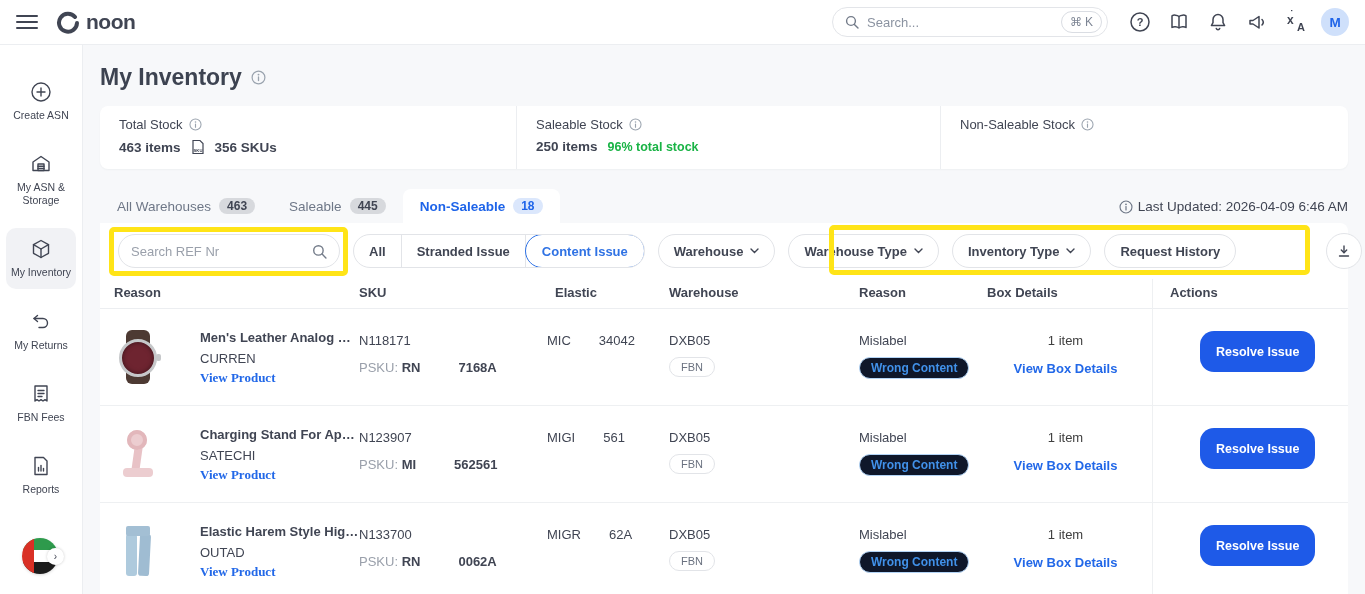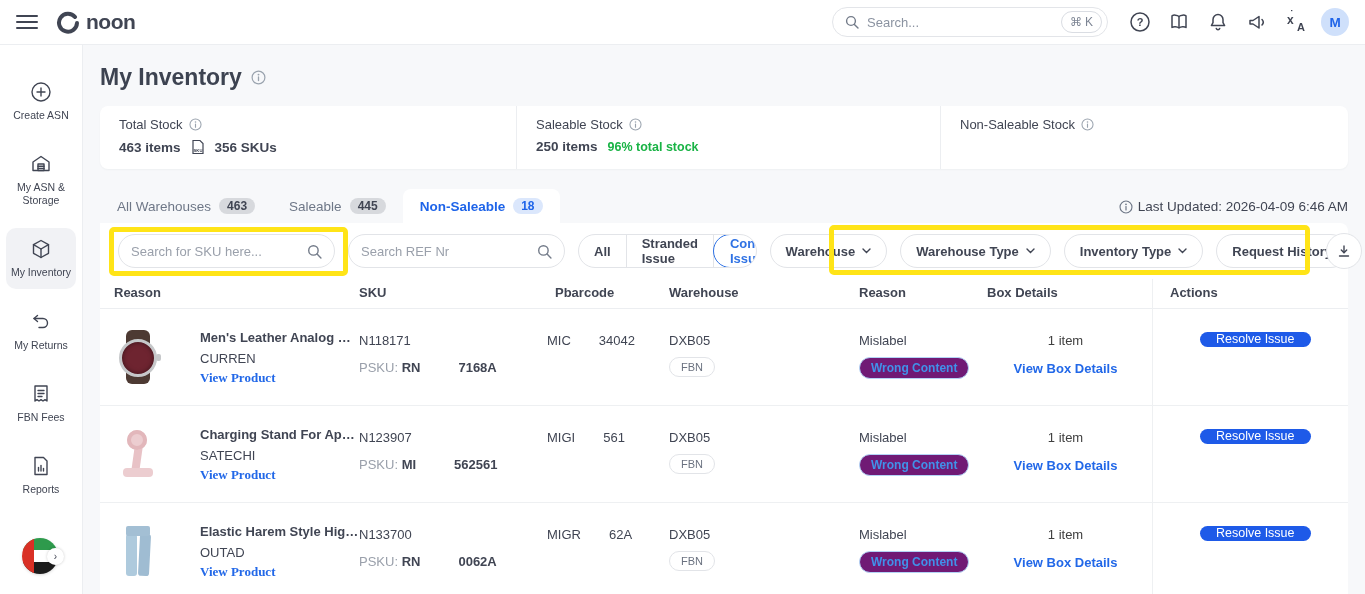--- a/index.html
+++ b/index.html
@@ -119,28 +119,28 @@
   .c-sku { position:absolute; left:259px; top:24px; }
   .c-sku .l2 { margin-top:12px; }
   .muted { color:#9aa0ab; }
   .gap38 { display:inline-block; width:38px; }
   .gap28 { display:inline-block; width:28px; }
   .c-pbar { position:absolute; left:447px; top:24px; }
   .c-wh { position:absolute; left:569px; top:24px; }
   .fbn { display:inline-block; margin-top:9px; border:1px solid #e2e4e8; border-radius:12px;
     padding:3px 11px; font-size:11px; color:#6b7280; }
   .c-reason { position:absolute; left:759px; top:24px; }
-  .wc-pill { display:inline-block; margin-top:9px; border:1px solid #b3d4f6; background:#701a75;
+  .wc-pill { display:inline-block; margin-top:9px; border:1px solid #b3d4f6; background:#0f172a;
     border-radius:12px; padding:3px 11px; font-size:12px; color:#4191e9; font-weight:600; }
   .c-box { position:absolute; left:888px; top:24px; width:155px; text-align:center; }
   .c-box .bi { color:#404040; }
   .c-box .link { display:inline-block; margin-top:13px; }
   .c-act { position:absolute; left:1100px; top:22px; }
-  .resolve-btn { background:#1e5ae8; color:#fff; border:none; border-radius:14px; height:15px;
-    padding:0 16px; font-size:12.5px; font-weight:400; cursor:pointer; font-family:inherit; }
+  .resolve-btn { background:#1e5ae8; color:#fff; border:none; border-radius:14px; height:41px;
+    padding:0 16px; font-size:12.5px; font-weight:700; cursor:pointer; font-family:inherit; }
 
   
   .thumb { position:relative; width:54px; height:54px; }
   .watch .strap { position:absolute; left:15px; top:0; width:24px; height:54px; background:#4d3a33; border-radius:6px; }
   .watch .case { position:absolute; left:8px; top:9px; width:38px; height:38px; border-radius:50%;
     background:#6e2430; border:3px solid #c6c8ca; box-shadow:inset 0 0 5px rgba(0,0,0,.5); }
   .watch .crown { position:absolute; right:4px; top:24px; width:5px; height:7px; background:#c6c8ca; border-radius:2px; }
   .stand .ring { position:absolute; left:16px; top:3px; width:20px; height:20px; border-radius:50%;
     background:#eccdd0; box-shadow:inset 0 0 0 4px #e2b7bb; }
   .stand .arm { position:absolute; left:22px; top:20px; width:8px; height:24px; background:#e8c2c6; transform:rotate(8deg); }
@@ -382,29 +382,20 @@
       <span>Last Updated: 2026-04-09 6:46 AM</span>
     </div>
   </div>
 
   <div class="panel">
 
     <div class="filter-row">
       <div class="hl-box hl-1"></div>
       <div class="hl-box hl-2"></div>
 
-      <div class="pill-input sku-search">
-        <input placeholder="Search for SKU here..." style="">
-        <span>
-          <svg width="15" height="15" viewBox="0 0 14 14">
-              <circle cx="6" cy="6" r="4.4" fill="none" stroke="#737b89" stroke-width="1.3"></circle>
-              <line x1="9.4" y1="9.4" x2="13" y2="13" stroke="#737b89" stroke-width="1.3" stroke-linecap="round"></line>
-            </svg>
-        </span>
-      </div>
 
       <div class="pill-input ref-search">
         <input placeholder="Search REF Nr" style="">
         <span>
           <svg width="15" height="15" viewBox="0 0 14 14">
               <circle cx="6" cy="6" r="4.4" fill="none" stroke="#737b89" stroke-width="1.3"></circle>
               <line x1="9.4" y1="9.4" x2="13" y2="13" stroke="#737b89" stroke-width="1.3" stroke-linecap="round"></line>
             </svg>
         </span>
       </div>
@@ -450,21 +441,21 @@
               <polyline points="4.3,6 7,8.7 9.7,6"></polyline>
               <line x1="2.5" y1="12" x2="11.5" y2="12"></line>
             </svg>
         </span>
       </div>
     </div>
 
     <div class="thead">
       <span style="left:14px">Reason</span>
       <span style="left:259px">SKU</span>
-      <span style="left:455px">Pbarcode</span>
+      <span style="left:455px">Elastic</span>
       <span style="left:569px">Warehouse</span>
       <span style="left:759px">Reason</span>
       <span style="left:887px">Box Details</span>
       <span style="left:1070px">Actions</span>
     </div>
     <div class="vdiv"></div>
 
     <div class="trow">
       <div class="c-prod-img">
         <div class="thumb watch">

